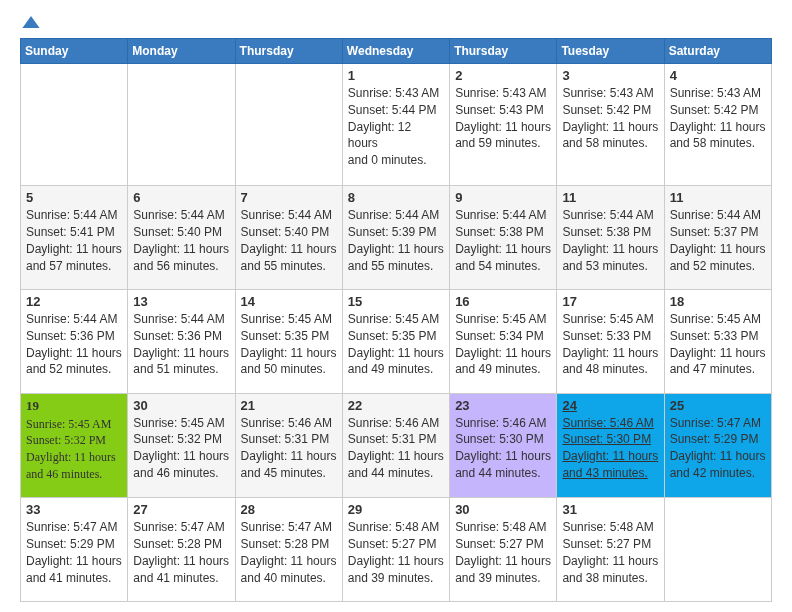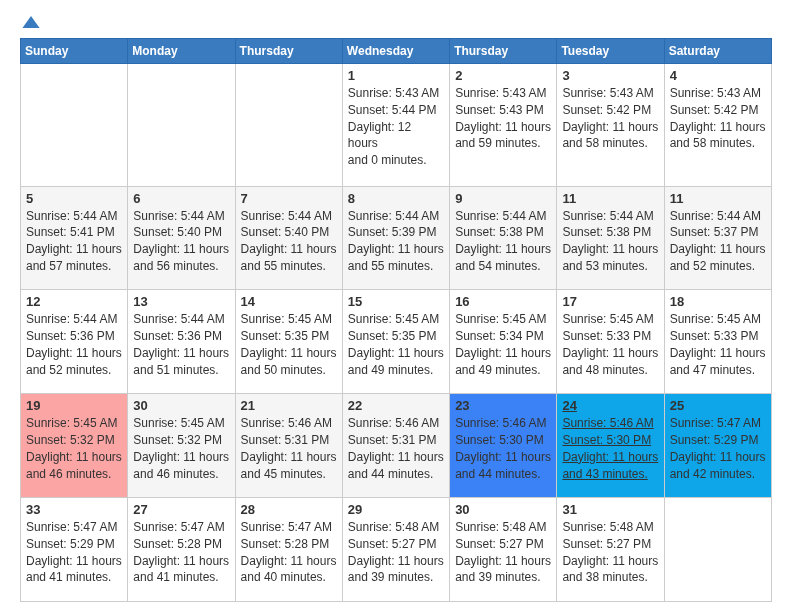--- a/index.html
+++ b/index.html
@@ -209,37 +209,37 @@
           <td>
             <span class="day-num">17</span>
             <div class="day-info">Sunrise: 5:45 AM<br>Sunset: 5:33 PM<br>Daylight: 11 hours<br>and 48 minutes.</div>
           </td>
           <td>
             <span class="day-num">18</span>
             <div class="day-info">Sunrise: 5:45 AM<br>Sunset: 5:33 PM<br>Daylight: 11 hours<br>and 47 minutes.</div>
           </td>
         </tr>
         <tr>
-          <td style="background: #fca5a5;">
+          <td style="background: #84cc16; font-family: Liberation Serif, serif;">
             <span class="day-num">19</span>
             <div class="day-info">Sunrise: 5:45 AM<br>Sunset: 5:32 PM<br>Daylight: 11 hours<br>and 46 minutes.</div>
           </td>
           <td style="background: rgb(245, 245, 245);">
             <span class="day-num">30</span>
             <div class="day-info">Sunrise: 5:45 AM<br>Sunset: 5:32 PM<br>Daylight: 11 hours<br>and 46 minutes.</div>
           </td>
           <td style="background: rgb(245, 245, 245);">
             <span class="day-num">21</span>
             <div class="day-info">Sunrise: 5:46 AM<br>Sunset: 5:31 PM<br>Daylight: 11 hours<br>and 45 minutes.</div>
           </td>
           <td style="background: rgb(245, 245, 245); margin-left: 35px;">
             <span class="day-num">22</span>
             <div class="day-info">Sunrise: 5:46 AM<br>Sunset: 5:31 PM<br>Daylight: 11 hours<br>and 44 minutes.</div>
           </td>
-          <td style="background: #3b82f6;">
+          <td style="background: #c4b5fd;">
             <span class="day-num">23</span>
             <div class="day-info">Sunrise: 5:46 AM<br>Sunset: 5:30 PM<br>Daylight: 11 hours<br>and 44 minutes.</div>
           </td>
           <td style="background: #0ea5e9; text-decoration: underline;">
             <span class="day-num">24</span>
             <div class="day-info">Sunrise: 5:46 AM<br>Sunset: 5:30 PM<br>Daylight: 11 hours<br>and 43 minutes.</div>
           </td>
           <td style="background: #0ea5e9;">
             <span class="day-num">25</span>
             <div class="day-info">Sunrise: 5:47 AM<br>Sunset: 5:29 PM<br>Daylight: 11 hours<br>and 42 minutes.</div>

